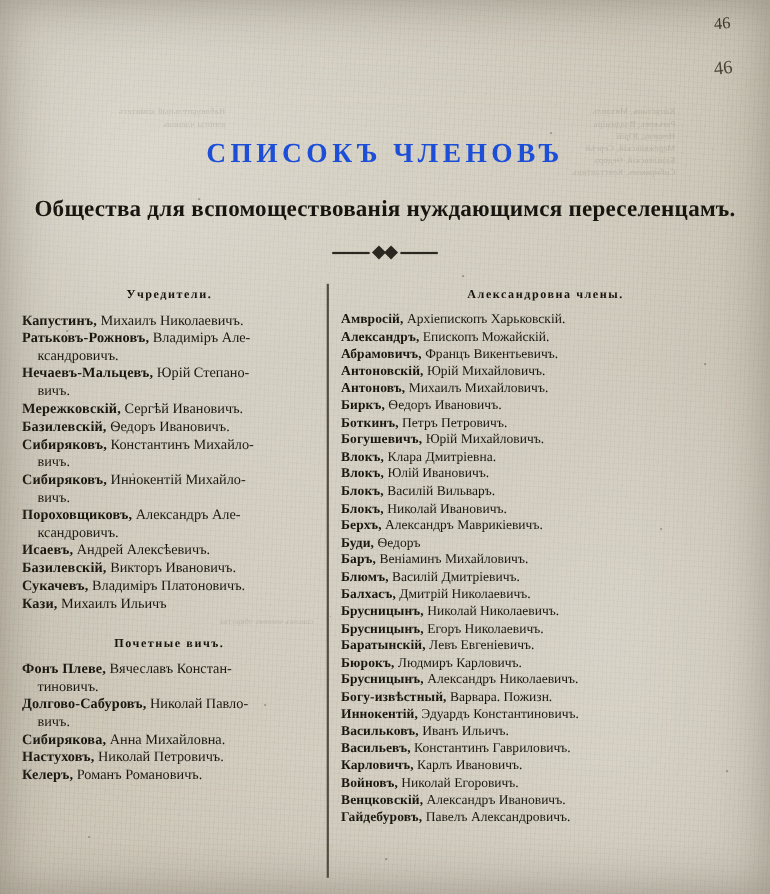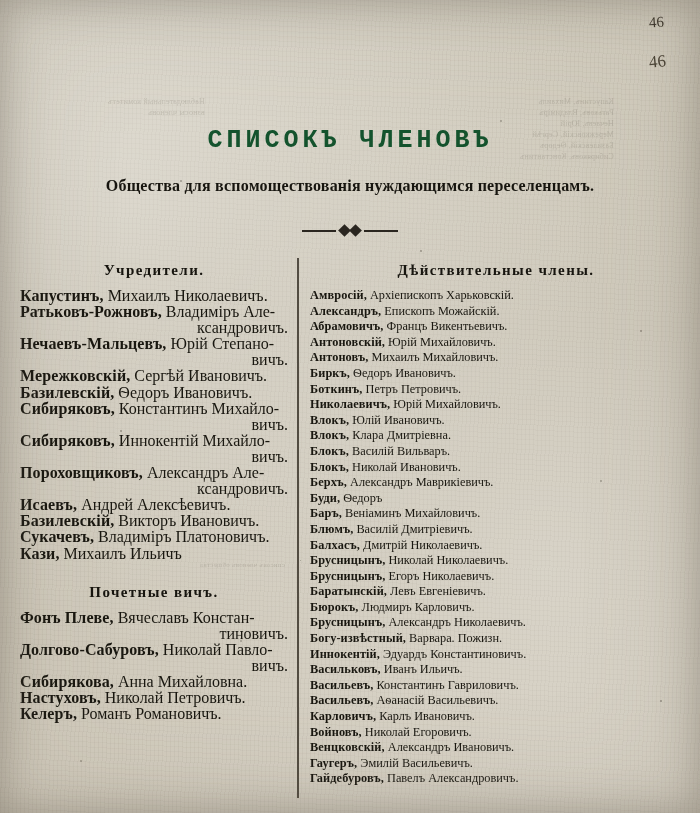--- a/index.html
+++ b/index.html
@@ -66,29 +66,29 @@
   }
 
   .title {
     position: absolute;
     left: 0; right: 0;
     top: 126px;
     text-align: center;
     font-size: 25px;
     letter-spacing: 4px;
     font-weight: bold;
-    color: #14532d;
-    font-family: Liberation Mono, monospace;
+    color: #1d4ed8;
+    font-family: Liberation Serif, serif;
   }
   .subtitle {
     position: absolute;
     left: 0; right: 0;
     top: 177px;
     text-align: center;
-    font-size: 16px;
+    font-size: 21px;
     font-weight: bold;
     color: #17150f;
     letter-spacing: 0.2px;
   }
   .ornament {
     position: absolute;
     left: 0; right: 0;
     top: 222px;
     text-align: center;
     color: #26231c;
@@ -125,53 +125,52 @@
 
   .col {
     position: absolute;
     top: 262px;
   }
   .col-left { left: 20px; width: 268px; }
   .col-right { left: 310px; width: 372px; }
 
   .section-head {
     text-align: center;
-    font-size: 15px;
+    font-size: 11px;
     font-weight: bold;
     letter-spacing: 1.4px;
     margin-bottom: 9px;
     color: #17150f;
   }
   .section-head.sub { margin-top: 22px; }
 
   ul.names {
     list-style: none;
     margin: 0;
     padding: 0;
   }
   ul.names li {
-    font-size: 16px;
+    font-size: 13px;
     line-height: 16.1px;
     color: #191710;
     padding-left: 0;
     text-indent: 0;
     white-space: normal;
   }
   .col-right ul.names li {
     font-size: 12.3px;
     line-height: 15.6px;
   }
   .sn {
     font-weight: bold;
     letter-spacing: 0.1px;
   }
   .cont {
     display: block;
     padding-left: 14px;
-    text-align: right;
   }
   .speck {
     position: absolute;
     background: rgba(60,54,44,0.35);
     border-radius: 50%;
   }
 </style>
 </head>
 <body>
 
@@ -219,53 +218,51 @@
   <ul class="names" id="honorary-list">
       <li><span class="sn">Фонъ Плеве,</span><span> Вячеславъ Констан-</span><span class="cont">тиновичъ.</span></li>
       <li><span class="sn">Долгово-Сабуровъ,</span><span> Николай Павло-</span><span class="cont">вичъ.</span></li>
       <li><span class="sn">Сибирякова,</span><span> Анна Михайловна.</span></li>
       <li><span class="sn">Настуховъ,</span><span> Николай Петровичъ.</span></li>
       <li><span class="sn">Келеръ,</span><span> Романъ Романовичъ.</span></li>
     </ul>
 </div>
 
 <div class="col col-right">
-  <div class="section-head">Дѣйствительные члены.</div>
+  <div class="section-head">Александровна члены.</div>
   <ul class="names" id="active-list">
       <li><span class="sn">Амвросій,</span><span> Архіепископъ Харьковскій.</span></li>
       <li><span class="sn">Александръ,</span><span> Епископъ Можайскій.</span></li>
       <li><span class="sn">Абрамовичъ,</span><span> Францъ Викентьевичъ.</span></li>
       <li><span class="sn">Антоновскій,</span><span> Юрій Михайловичъ.</span></li>
       <li><span class="sn">Антоновъ,</span><span> Михаилъ Михайловичъ.</span></li>
       <li><span class="sn">Биркъ,</span><span> Ѳедоръ Ивановичъ.</span></li>
       <li><span class="sn">Боткинъ,</span><span> Петръ Петровичъ.</span></li>
-      <li><span class="sn">Николаевичъ,</span><span> Юрій Михайловичъ.</span></li>
+      <li><span class="sn">Богушевичъ,</span><span> Юрій Михайловичъ.</span></li>
+      <li><span class="sn">Влокъ,</span><span> Клара Дмитріевна.</span></li>
       <li><span class="sn">Влокъ,</span><span> Юлій Ивановичъ.</span></li>
-      <li><span class="sn">Влокъ,</span><span> Клара Дмитріевна.</span></li>
       <li><span class="sn">Блокъ,</span><span> Василій Вильваръ.</span></li>
       <li><span class="sn">Блокъ,</span><span> Николай Ивановичъ.</span></li>
       <li><span class="sn">Берхъ,</span><span> Александръ Маврикіевичъ.</span></li>
       <li><span class="sn">Буди,</span><span> Ѳедоръ</span></li>
       <li><span class="sn">Баръ,</span><span> Веніаминъ Михайловичъ.</span></li>
       <li><span class="sn">Блюмъ,</span><span> Василій Дмитріевичъ.</span></li>
       <li><span class="sn">Балхасъ,</span><span> Дмитрій Николаевичъ.</span></li>
       <li><span class="sn">Брусницынъ,</span><span> Николай Николаевичъ.</span></li>
       <li><span class="sn">Брусницынъ,</span><span> Егоръ Николаевичъ.</span></li>
       <li><span class="sn">Баратынскій,</span><span> Левъ Евгеніевичъ.</span></li>
       <li><span class="sn">Бюрокъ,</span><span> Людмиръ Карловичъ.</span></li>
       <li><span class="sn">Брусницынъ,</span><span> Александръ Николаевичъ.</span></li>
       <li><span class="sn">Богу-извѣстный,</span><span> Варвара. Пожизн.</span></li>
       <li><span class="sn">Иннокентій,</span><span> Эдуардъ Константиновичъ.</span></li>
       <li><span class="sn">Васильковъ,</span><span> Иванъ Ильичъ.</span></li>
       <li><span class="sn">Васильевъ,</span><span> Константинъ Гавриловичъ.</span></li>
-      <li><span class="sn">Васильевъ,</span><span> Аѳанасій Васильевичъ.</span></li>
       <li><span class="sn">Карловичъ,</span><span> Карлъ Ивановичъ.</span></li>
       <li><span class="sn">Войновъ,</span><span> Николай Егоровичъ.</span></li>
       <li><span class="sn">Венцковскій,</span><span> Александръ Ивановичъ.</span></li>
-      <li><span class="sn">Гаугеръ,</span><span> Эмилій Васильевичъ.</span></li>
       <li><span class="sn">Гайдебуровъ,</span><span> Павелъ Александровичъ.</span></li>
     </ul>
 </div>
 
 <div class="edge-shadow"></div>
 
 <div class="speck" style="left: 60px; top: 300px; width: 2px; height: 2px;"></div>
 <div class="speck" style="left: 120px; top: 430px; width: 1.5px; height: 1.5px;"></div>
 <div class="speck" style="left: 240px; top: 640px; width: 2px; height: 2px;"></div>
 <div class="speck" style="left: 420px; top: 250px; width: 1.5px; height: 1.5px;"></div>

